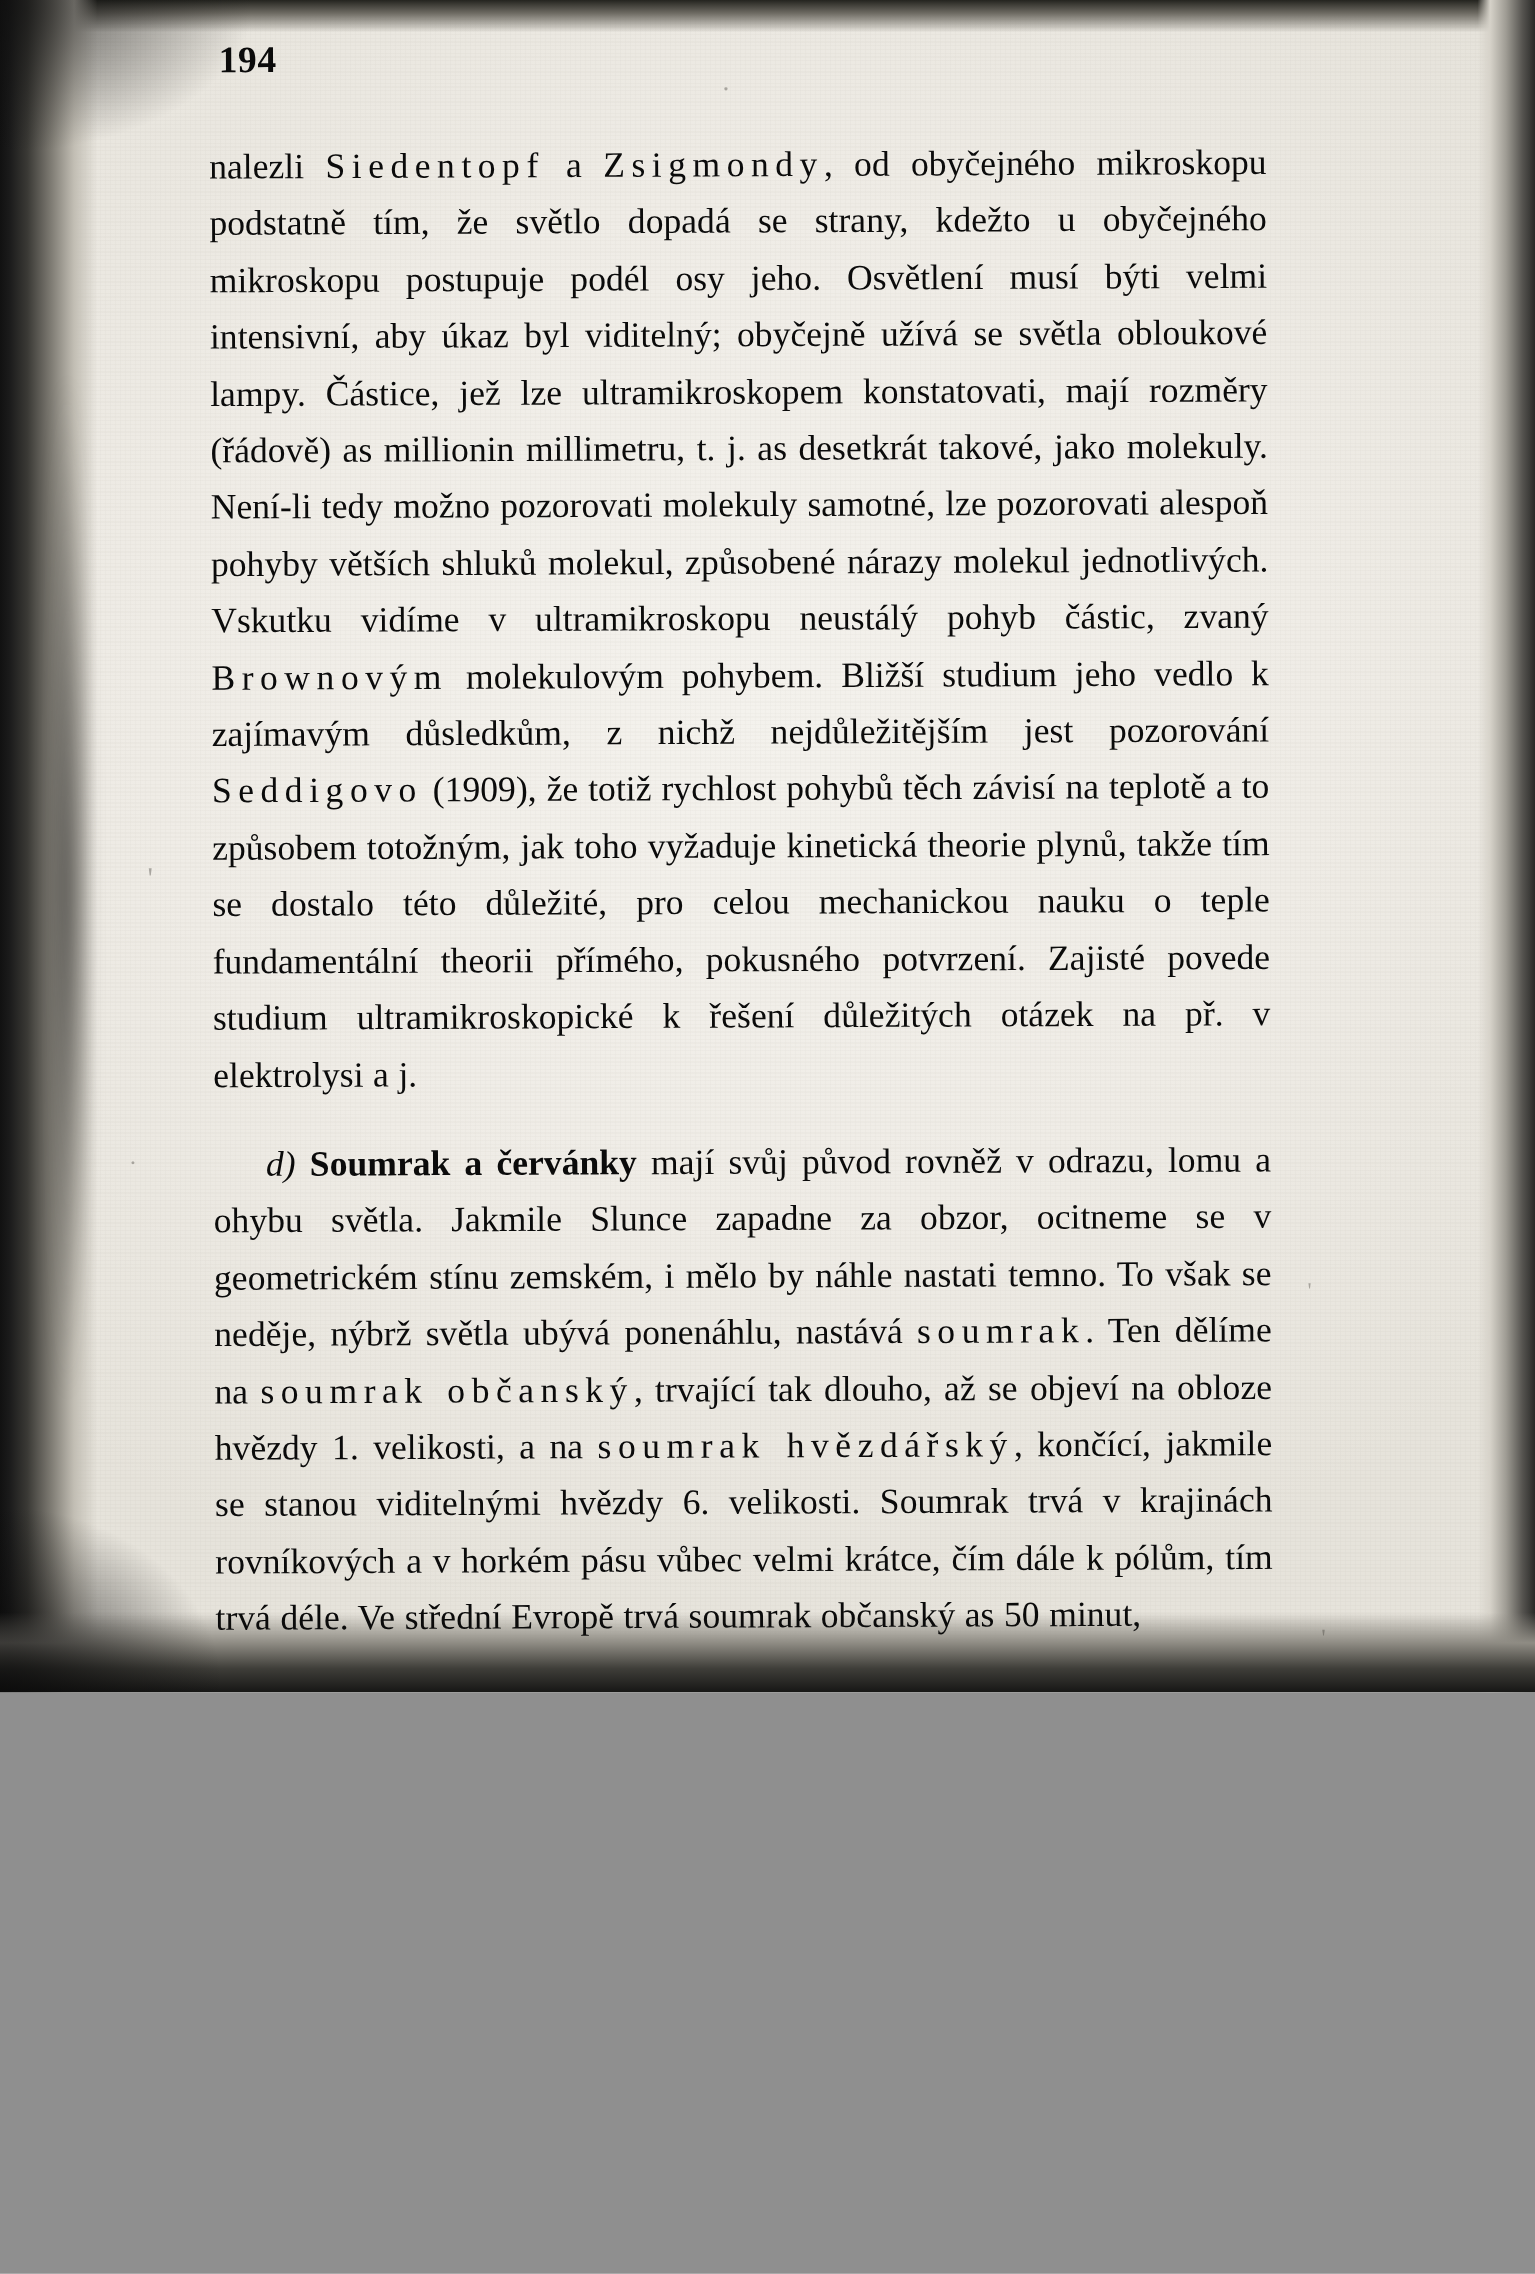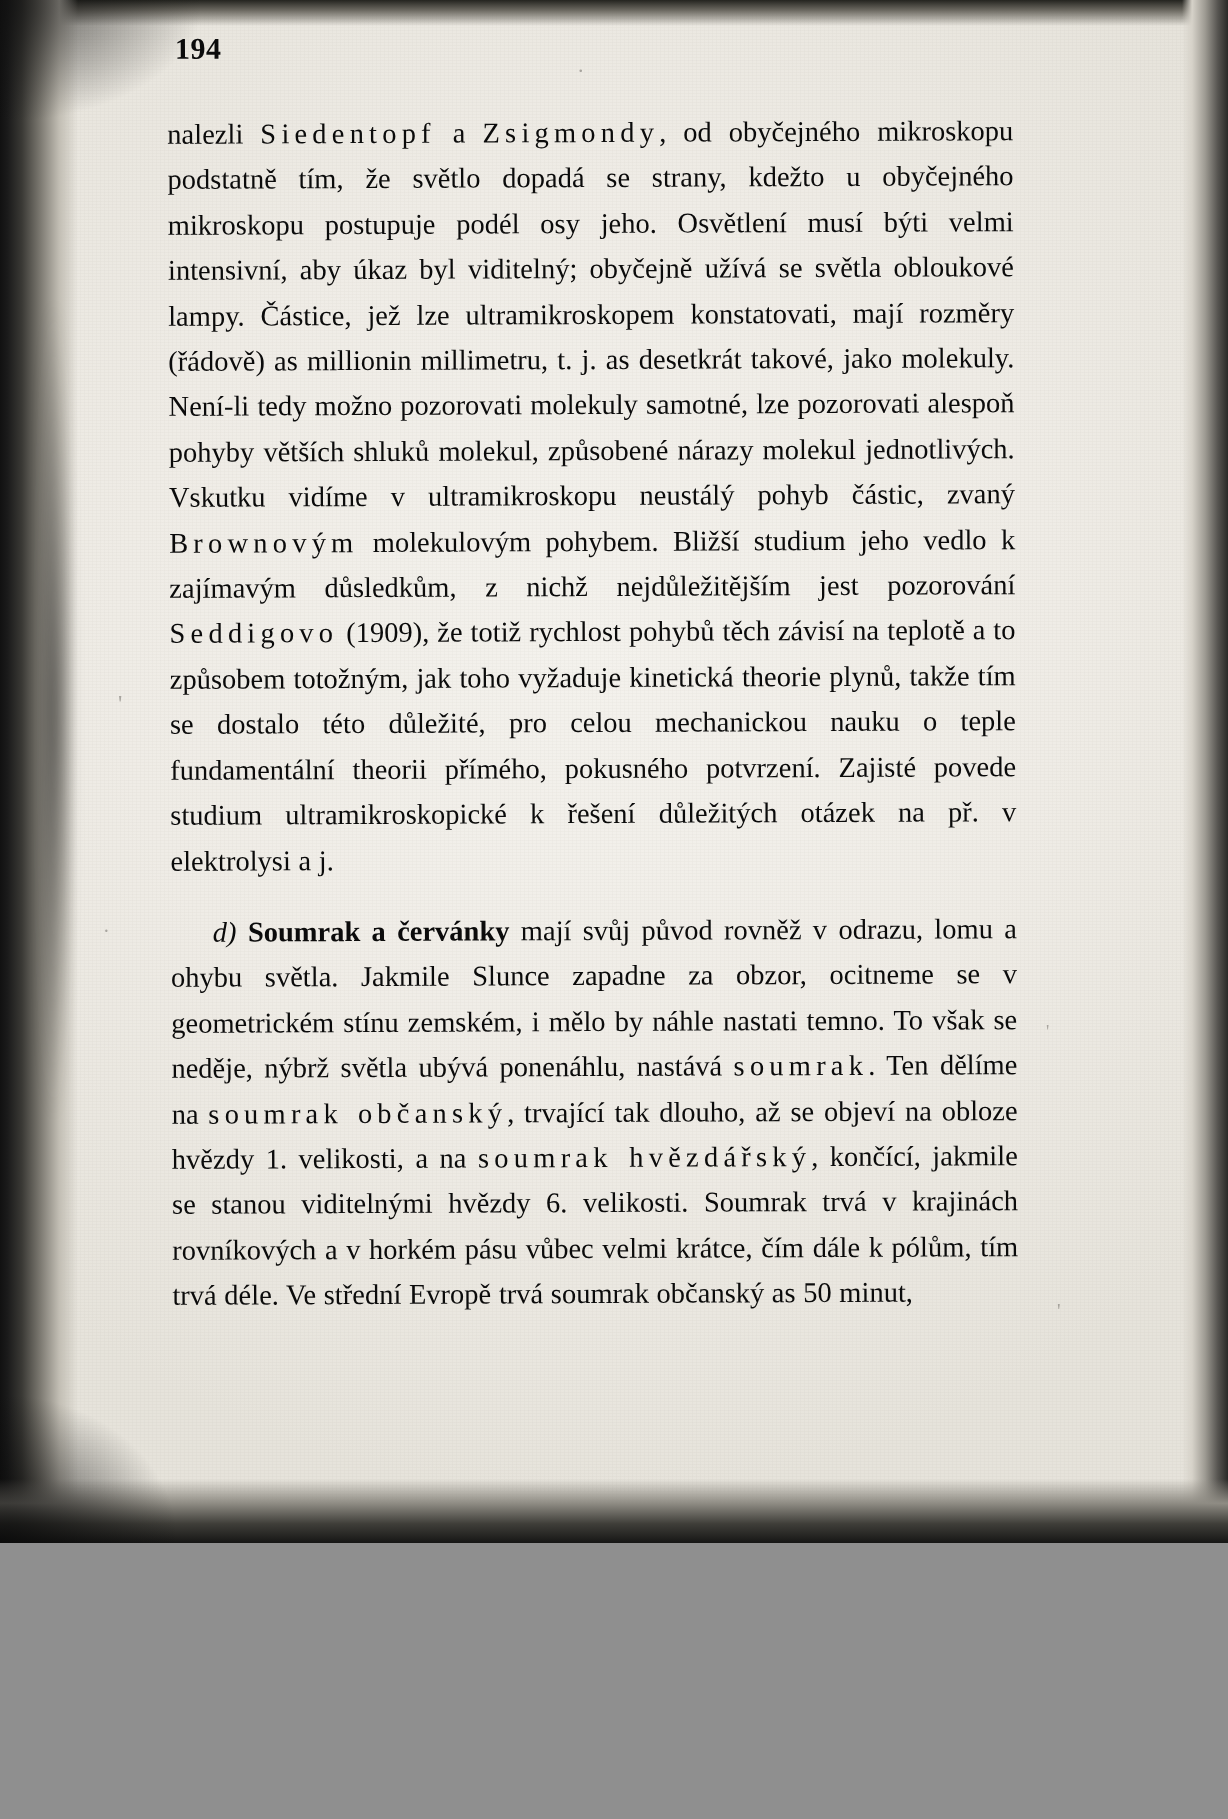--- a/index.html
+++ b/index.html
@@ -4,21 +4,21 @@
 <title>Scanned book page 194</title>
 <style>
   html, body {
     margin: 0;
     padding: 0;
     background: #8f8f8f;
   }
   .page {
     position: relative;
     width: 1228px;
-    height: 1543px;
+    height: 1354px;
     overflow: hidden;
     background: #ffffff;
     font-family: "Liberation Serif", "DejaVu Serif", serif;
     color: #0b0b0b;
   }
 
   
   .paper-base {
     position: absolute;
     inset: 0;

